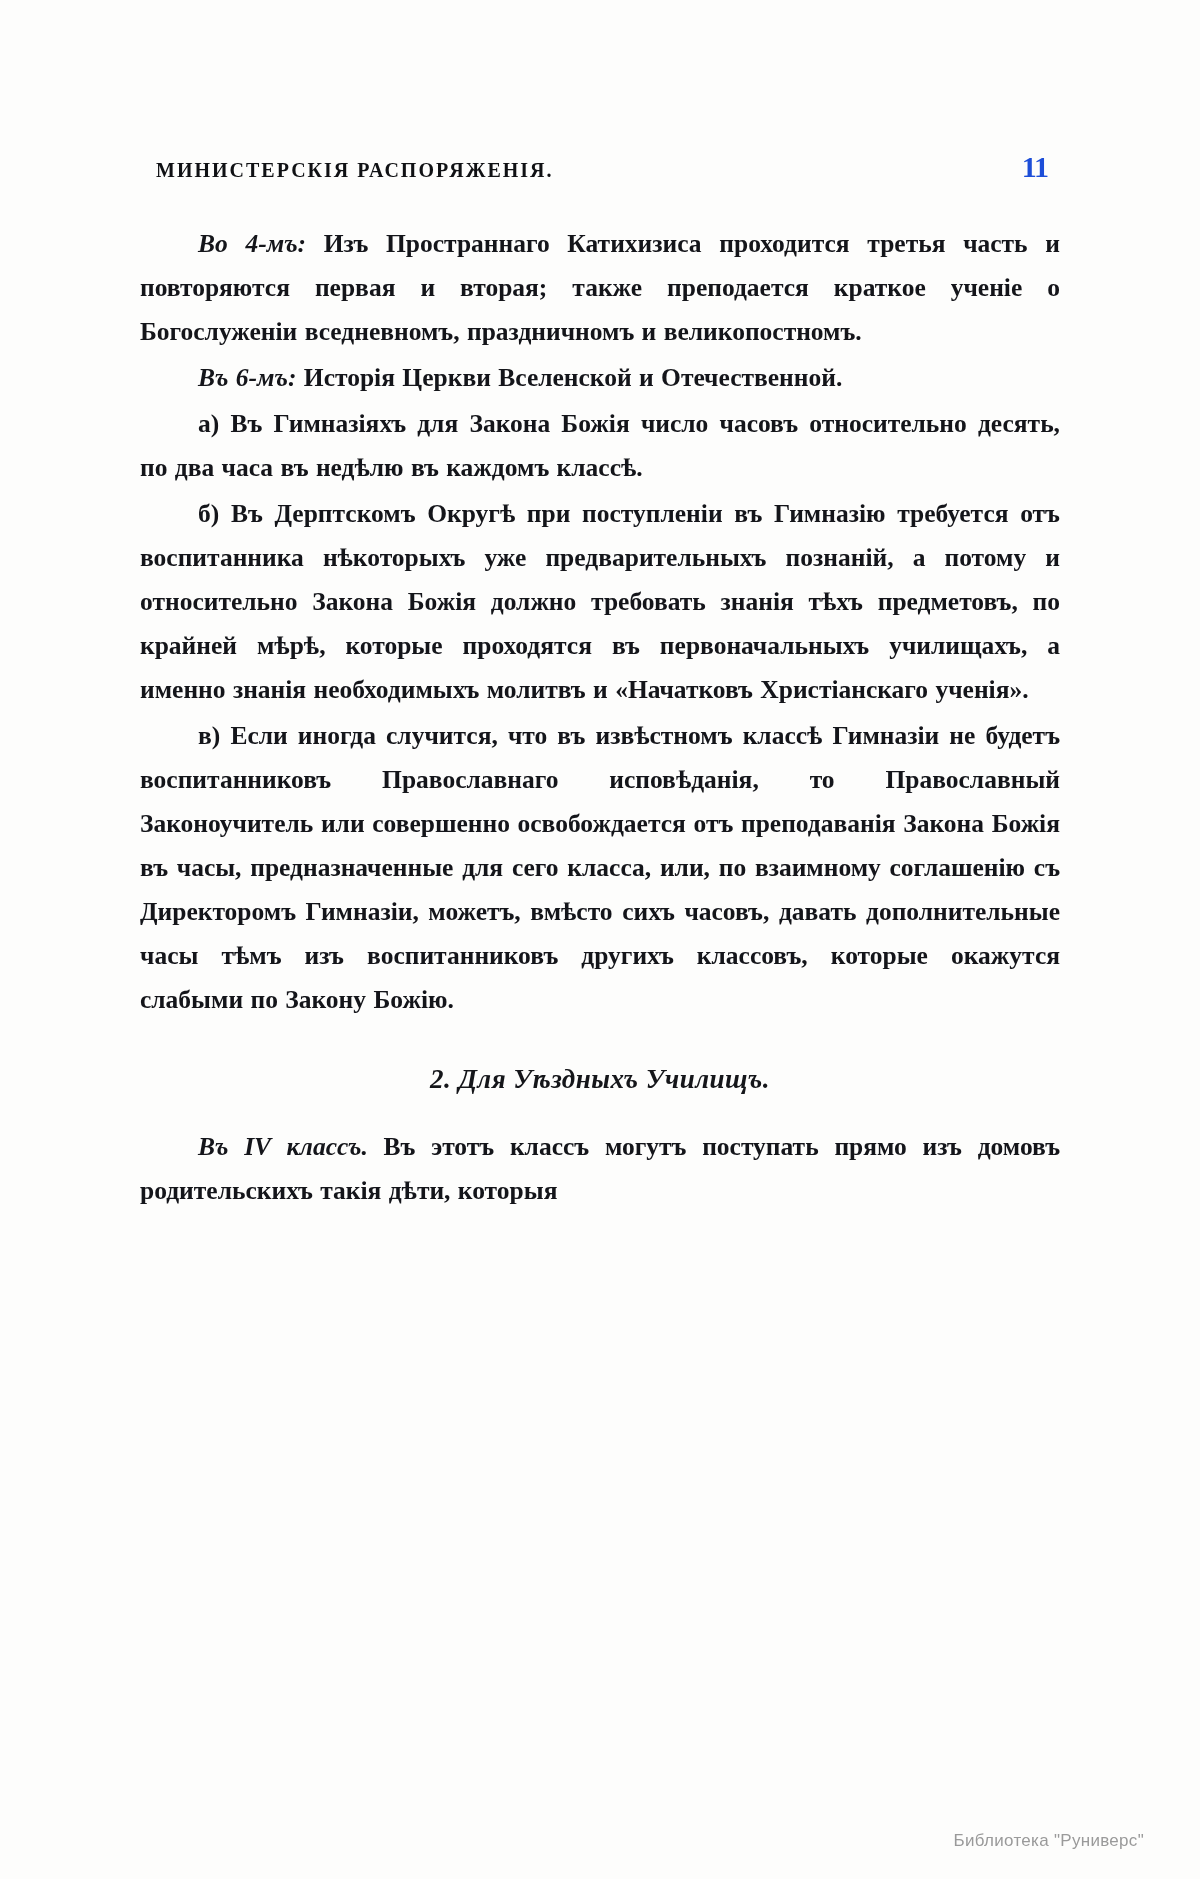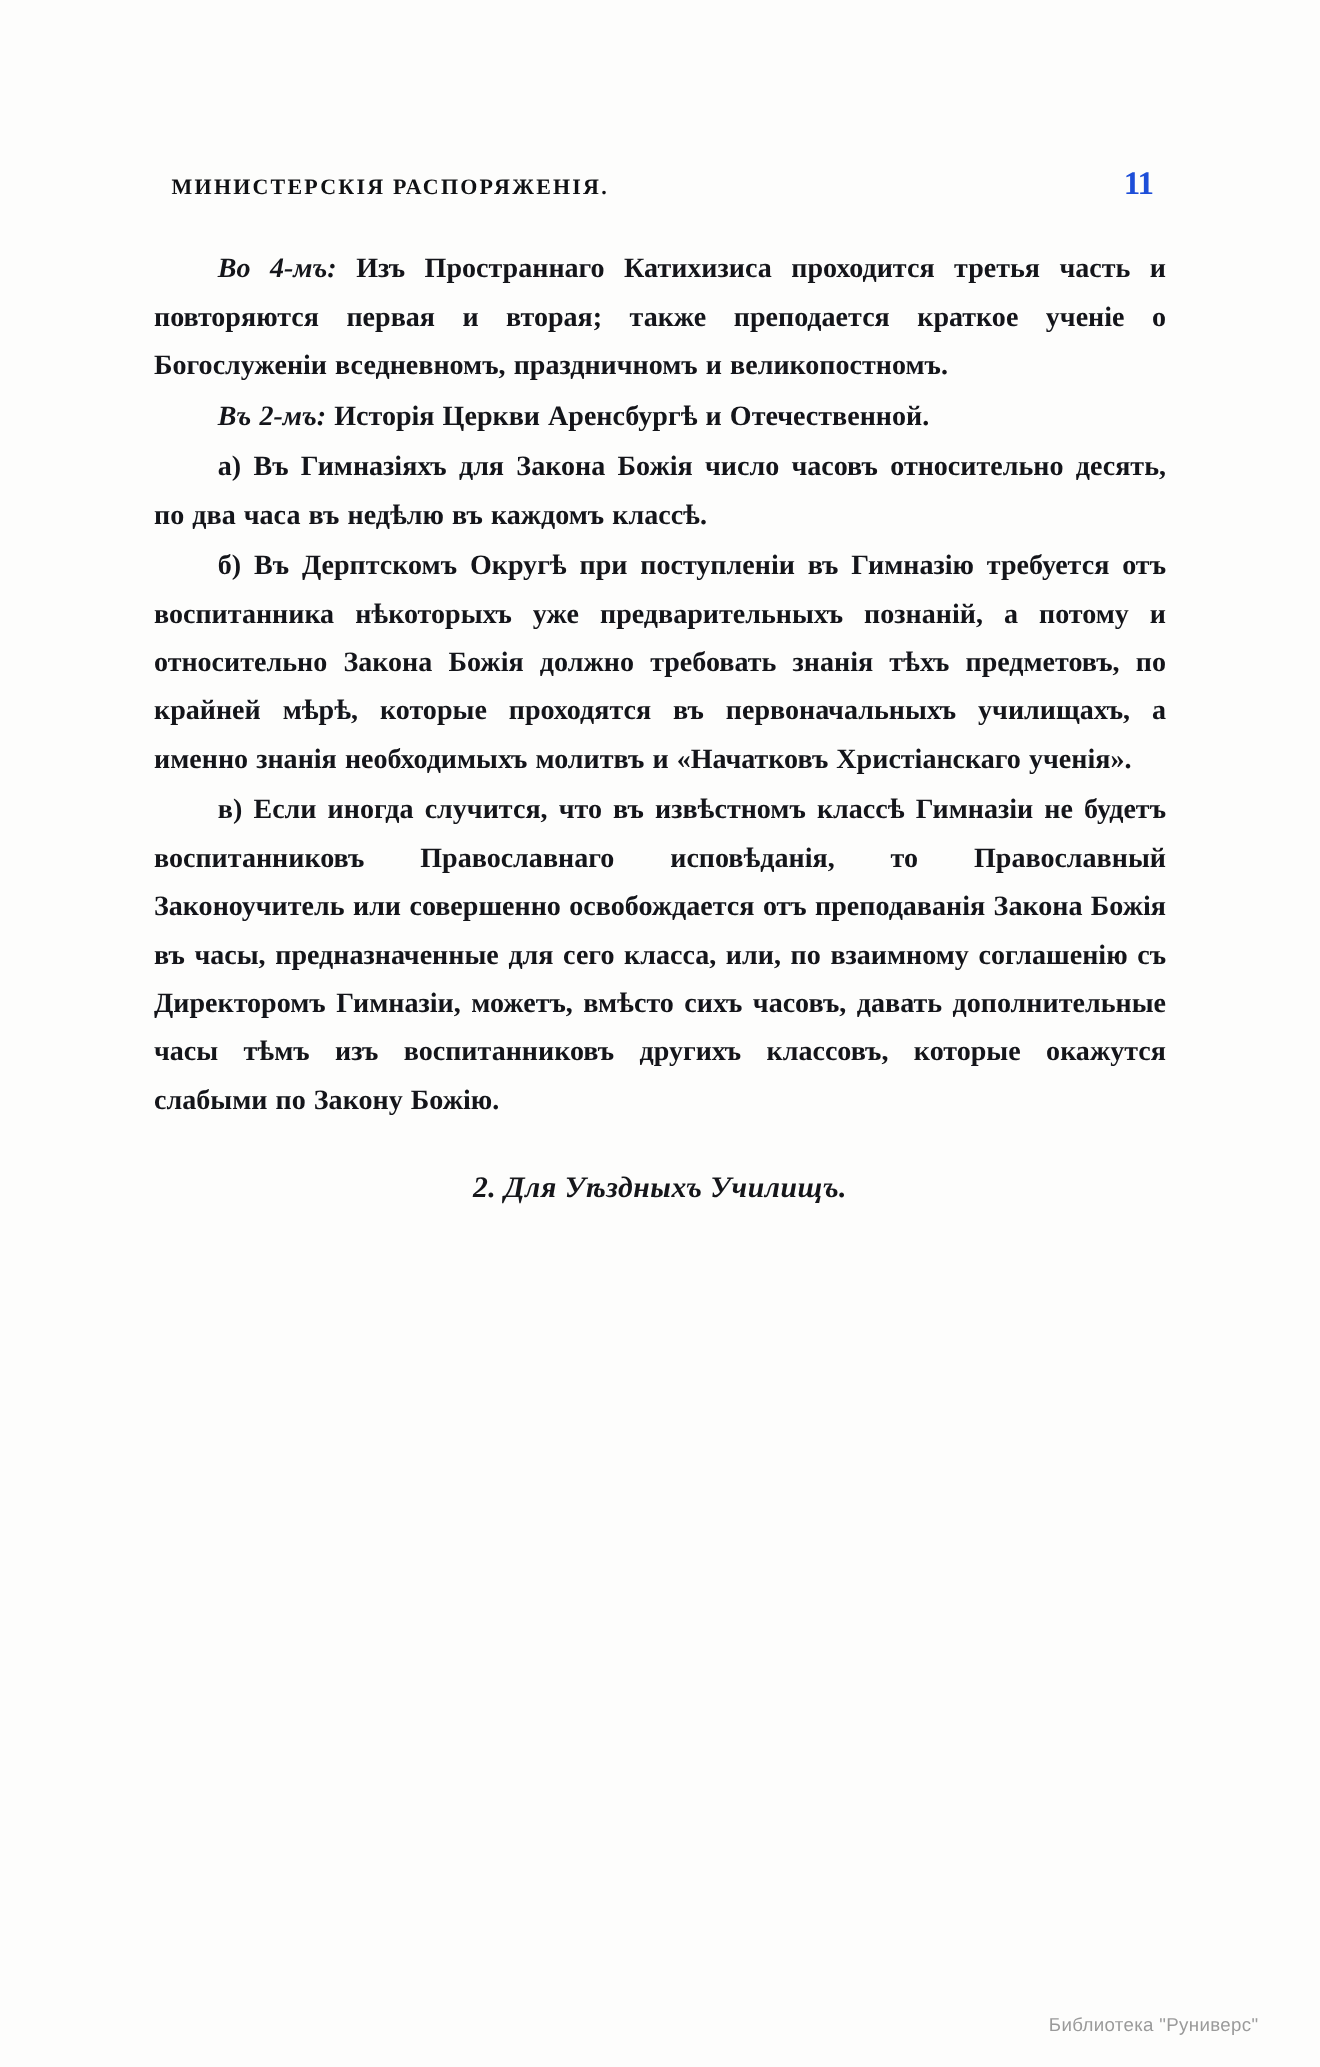--- a/index.html
+++ b/index.html
@@ -90,36 +90,39 @@
     <div class="header-row">
       <div class="running-head">МИНИСТЕРСКІЯ РАСПОРЯЖЕНІЯ.</div>
       <div class="page-number">11</div>
     </div>
 
     <p class="para indent">
       <span class="ital">Во 4-мъ:</span><span> Изъ Пространнаго Катихизиса проходится третья часть и повторяются первая и вторая; также преподается краткое ученіе о Богослуженіи вседневномъ, праздничномъ и великопостномъ.</span>
     </p>
 
     <p class="para indent">
-      <span class="ital">Въ 2-мъ:</span><span> Исторія Церкви Аренсбургѣ и Отечественной.</span>
+      <span class="ital">Въ 6-мъ:</span><span> Исторія Церкви Вселенской и Отечественной.</span>
     </p>
 
     <p class="para indent">
       <span>а) Въ Гимназіяхъ для Закона Божія число часовъ относительно десять, по два часа въ недѣлю въ каждомъ классѣ.</span>
     </p>
 
     <p class="para indent">
       <span>б) Въ Дерптскомъ Округѣ при поступленіи въ Гимназію требуется отъ воспитанника нѣкоторыхъ уже предварительныхъ познаній, а потому и относительно Закона Божія должно требовать знанія тѣхъ предметовъ, по крайней мѣрѣ, которые проходятся въ первоначальныхъ училищахъ, а именно знанія необходимыхъ молитвъ и «Начатковъ Христіанскаго ученія».</span>
     </p>
 
     <p class="para indent">
       <span>в) Если иногда случится, что въ извѣстномъ классѣ Гимназіи не будетъ воспитанниковъ Православнаго исповѣданія, то Православный Законоучитель или совершенно освобождается отъ преподаванія Закона Божія въ часы, предназначенные для сего класса, или, по взаимному соглашенію съ Директоромъ Гимназіи, можетъ, вмѣсто сихъ часовъ, давать дополнительные часы тѣмъ изъ воспитанниковъ другихъ классовъ, которые окажутся слабыми по Закону Божію.</span>
     </p>
 
     <div class="section-title">2. Для Уѣздныхъ Училищъ.</div>
 
 
+    <p class="para indent">
+      <span class="ital">Въ IV классъ.</span><span> Въ этотъ классъ могутъ поступать прямо изъ домовъ родительскихъ такія дѣти, которыя</span>
+    </p>
 
   </div>
 
   <div class="watermark">Библиотека "Руниверс"</div>
 
 </div>
 
 </body></html>

